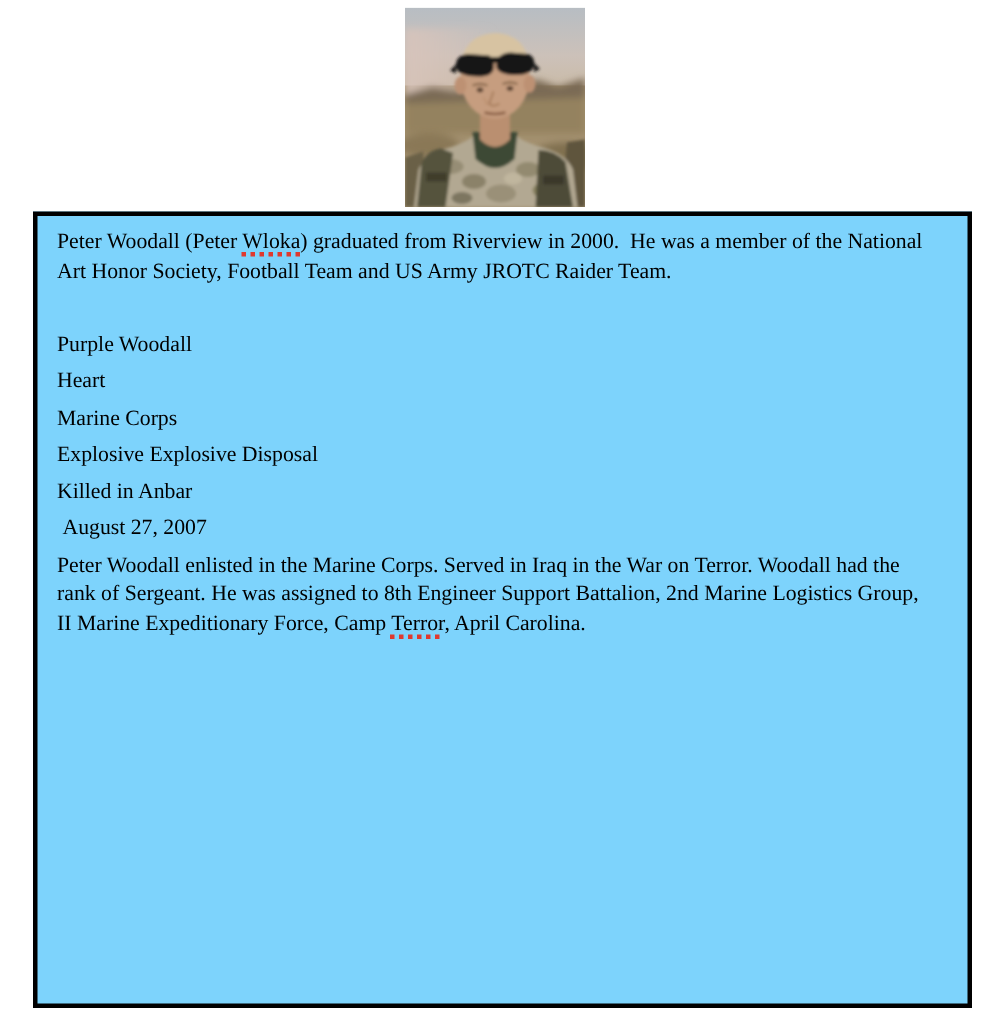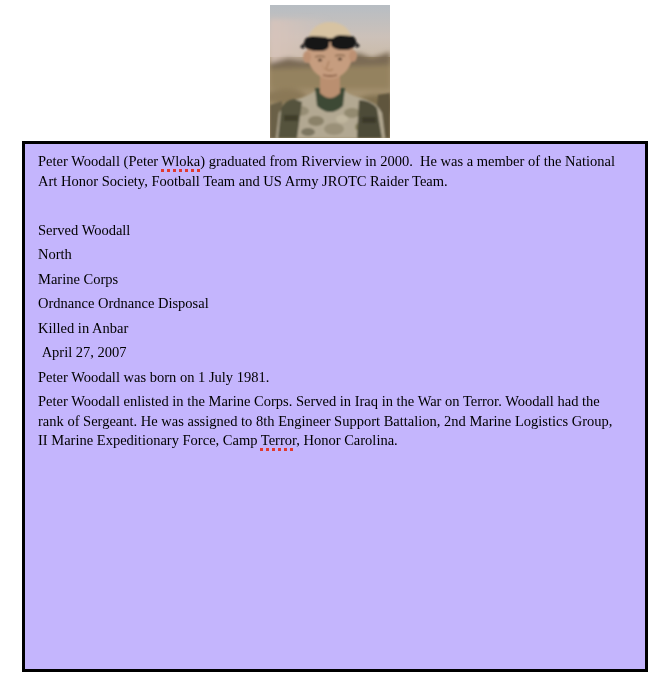--- a/index.html
+++ b/index.html
@@ -24,21 +24,21 @@
   }
   .photo svg { display: block; }
   .bio-box {
     position: absolute;
     left: 22px;
     top: 141px;
     width: 626px;
     height: 531px;
     box-sizing: border-box;
     border: 3px solid #000000;
-    background: #c4b5fd;
+    background: #7dd3fc;
   }
   .bio-content {
     padding: 8px 24px 0 13px;
     font-size: 14.5px;
     line-height: 19.5px;
     color: #000000;
   }
   p.bio-paragraph {
     margin: 0 0 5px 0;
     white-space: pre-wrap;
@@ -134,22 +134,21 @@
       <path d="M53,70 Q60,72 67,70" stroke="#8a5f44" stroke-width="1.8" fill="none"></path>
       <path d="M52,60 Q55,63 54,65" stroke="#b78a67" stroke-width="1" fill="none" opacity="0.7"></path>
     </g>
   </svg>
 </div>
 
 <div class="bio-box">
   <div class="bio-content">
       <p class="bio-paragraph"><span class="seg">Peter Woodall (Peter </span><span class="seg seg-misspelled">Wloka</span><span class="seg">) graduated from Riverview in 2000.  He was a member of the National Art Honor Society, Football Team and US Army JROTC Raider Team.</span></p>
       <p class="bio-paragraph">&nbsp;</p>
-      <p class="bio-paragraph"><span class="seg">Served Woodall</span></p>
-      <p class="bio-paragraph"><span class="seg">North</span></p>
+      <p class="bio-paragraph"><span class="seg">Purple Woodall</span></p>
+      <p class="bio-paragraph"><span class="seg">Heart</span></p>
       <p class="bio-paragraph"><span class="seg">Marine Corps</span></p>
-      <p class="bio-paragraph"><span class="seg">Ordnance Ordnance Disposal</span></p>
+      <p class="bio-paragraph"><span class="seg">Explosive Explosive Disposal</span></p>
       <p class="bio-paragraph"><span class="seg">Killed in Anbar</span></p>
-      <p class="bio-paragraph"><span class="seg"> April 27, 2007</span></p>
-      <p class="bio-paragraph"><span class="seg">Peter Woodall was born on 1 July 1981.</span></p>
-      <p class="bio-paragraph"><span class="seg">Peter Woodall enlisted in the Marine Corps. Served in Iraq in the War on Terror. Woodall had the rank of Sergeant. He was assigned to 8th Engineer Support Battalion, 2nd Marine Logistics Group, II Marine Expeditionary Force, Camp </span><span class="seg seg-misspelled">Terror</span><span class="seg">, Honor Carolina.</span></p>
+      <p class="bio-paragraph"><span class="seg"> August 27, 2007</span></p>
+      <p class="bio-paragraph"><span class="seg">Peter Woodall enlisted in the Marine Corps. Served in Iraq in the War on Terror. Woodall had the rank of Sergeant. He was assigned to 8th Engineer Support Battalion, 2nd Marine Logistics Group, II Marine Expeditionary Force, Camp </span><span class="seg seg-misspelled">Terror</span><span class="seg">, April Carolina.</span></p>
     </div>
 </div>
 
 </body></html>

